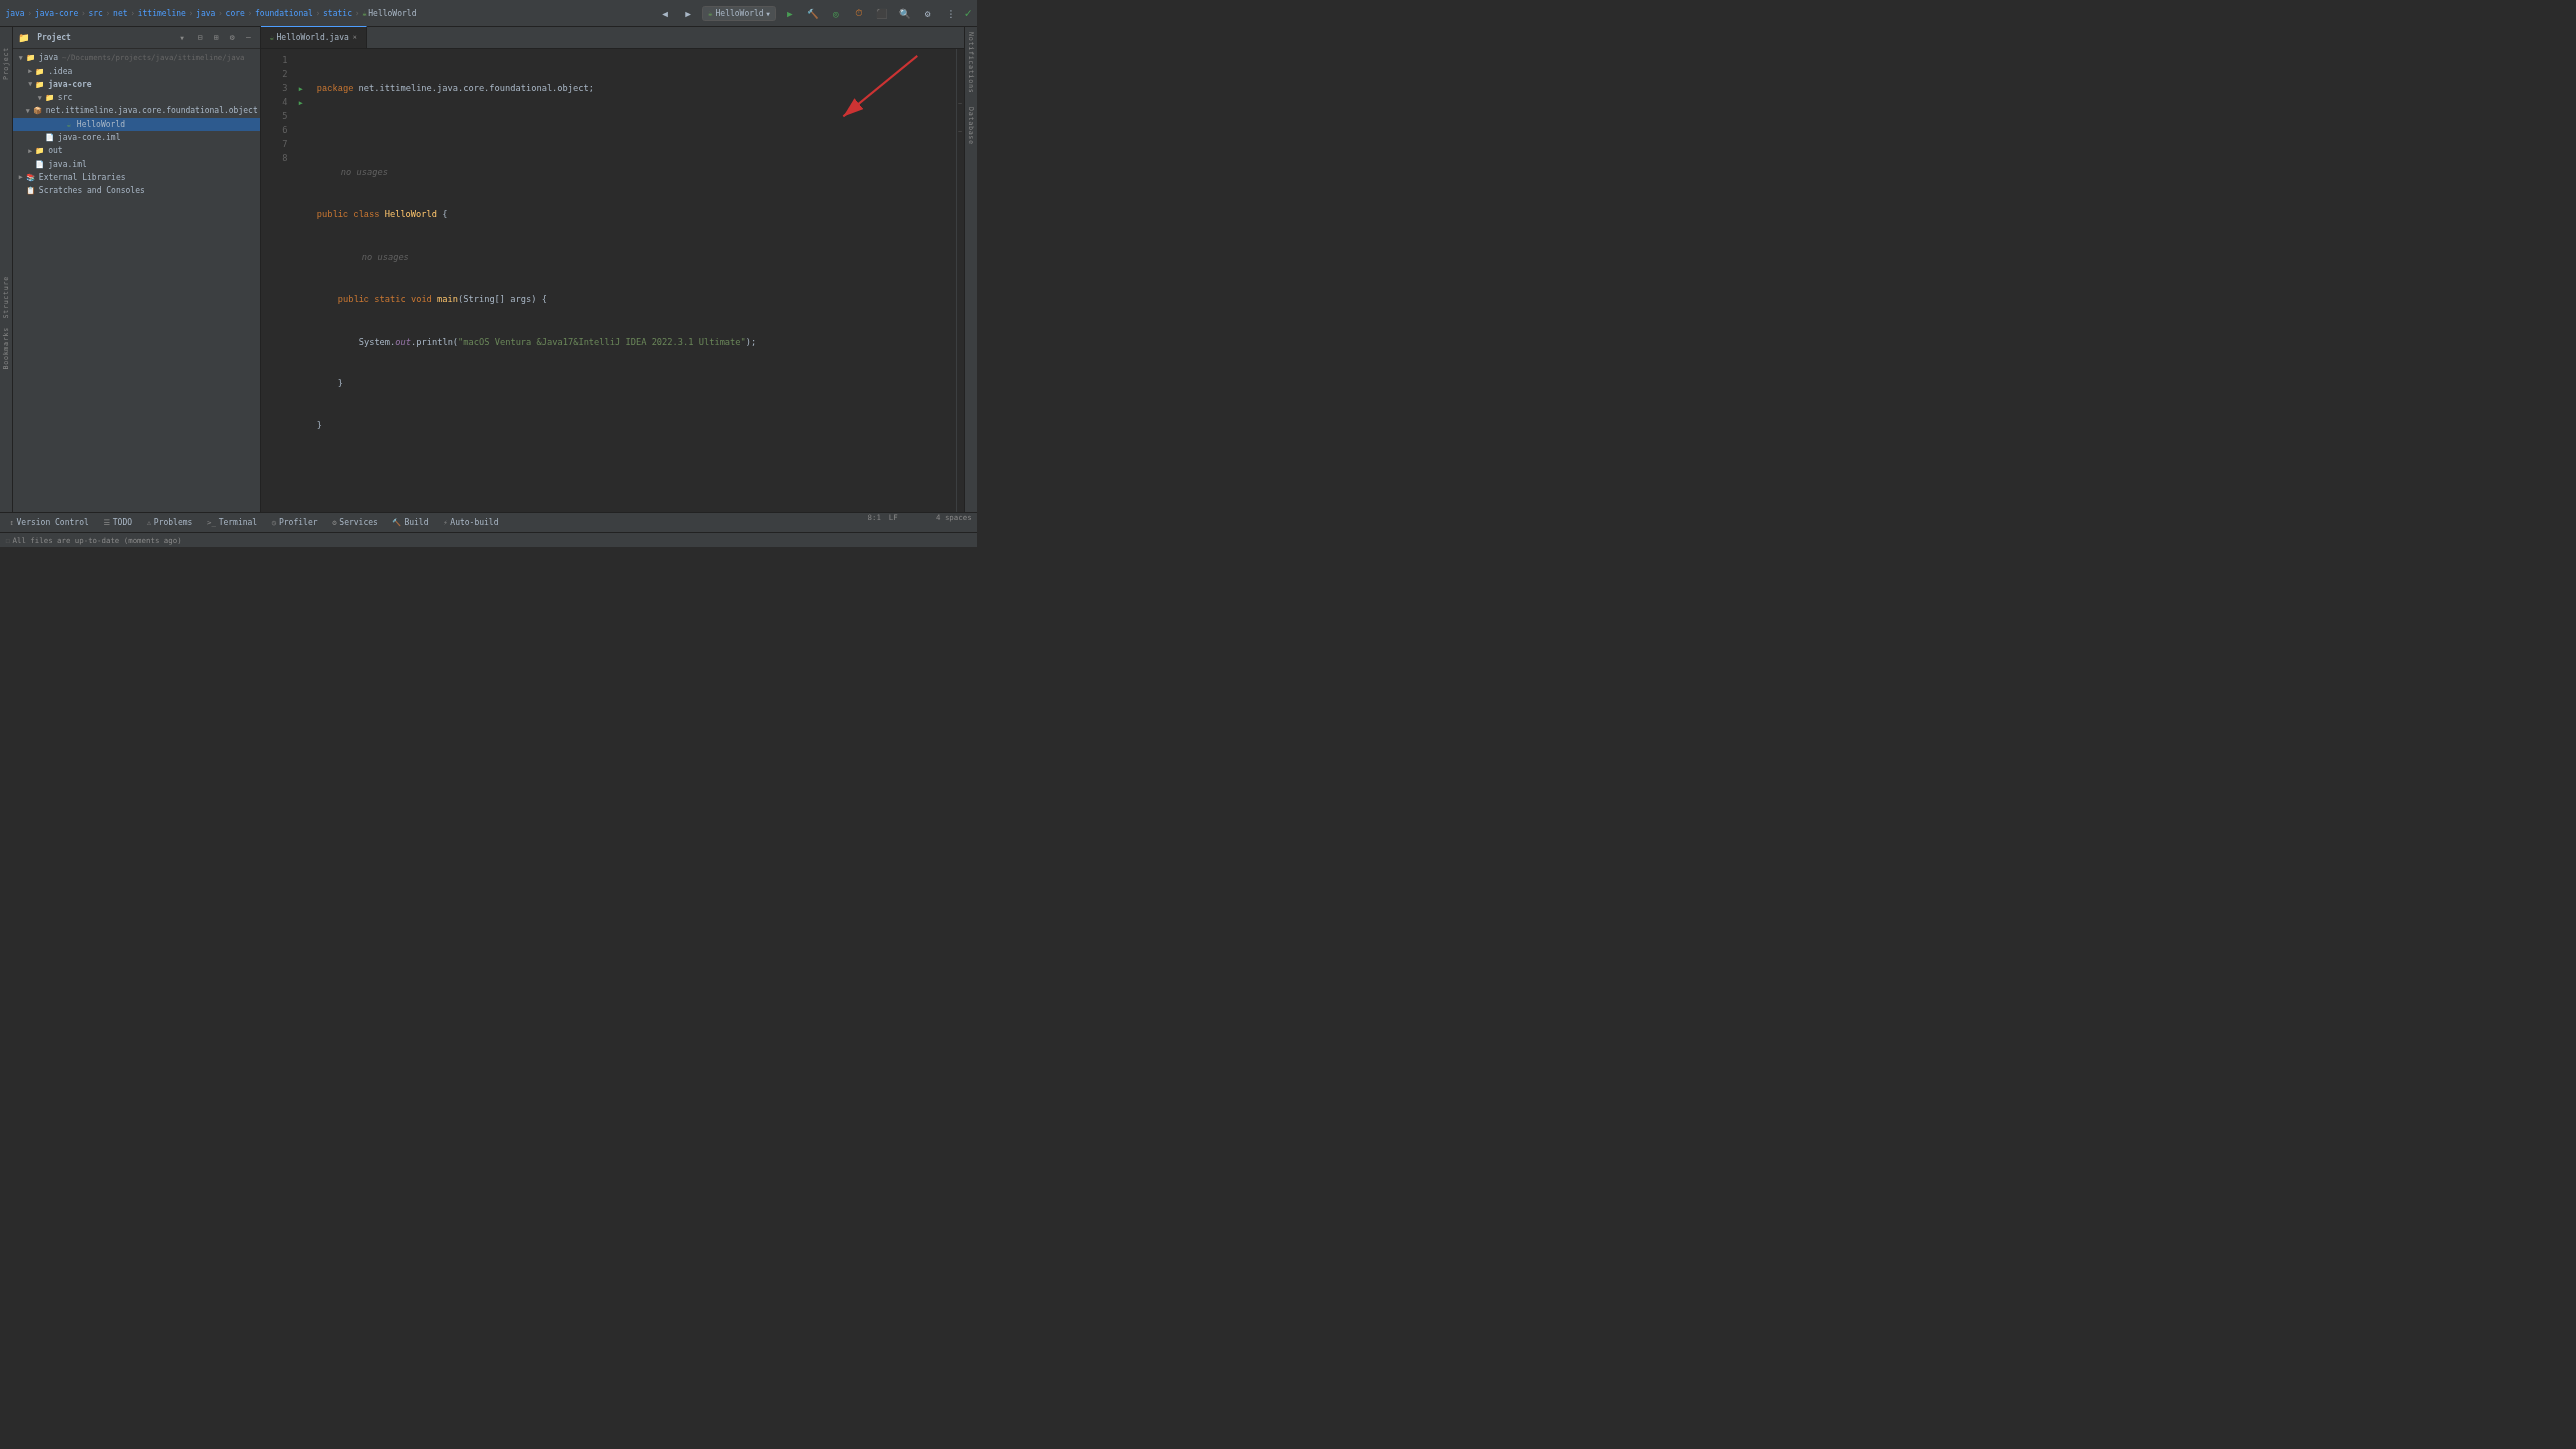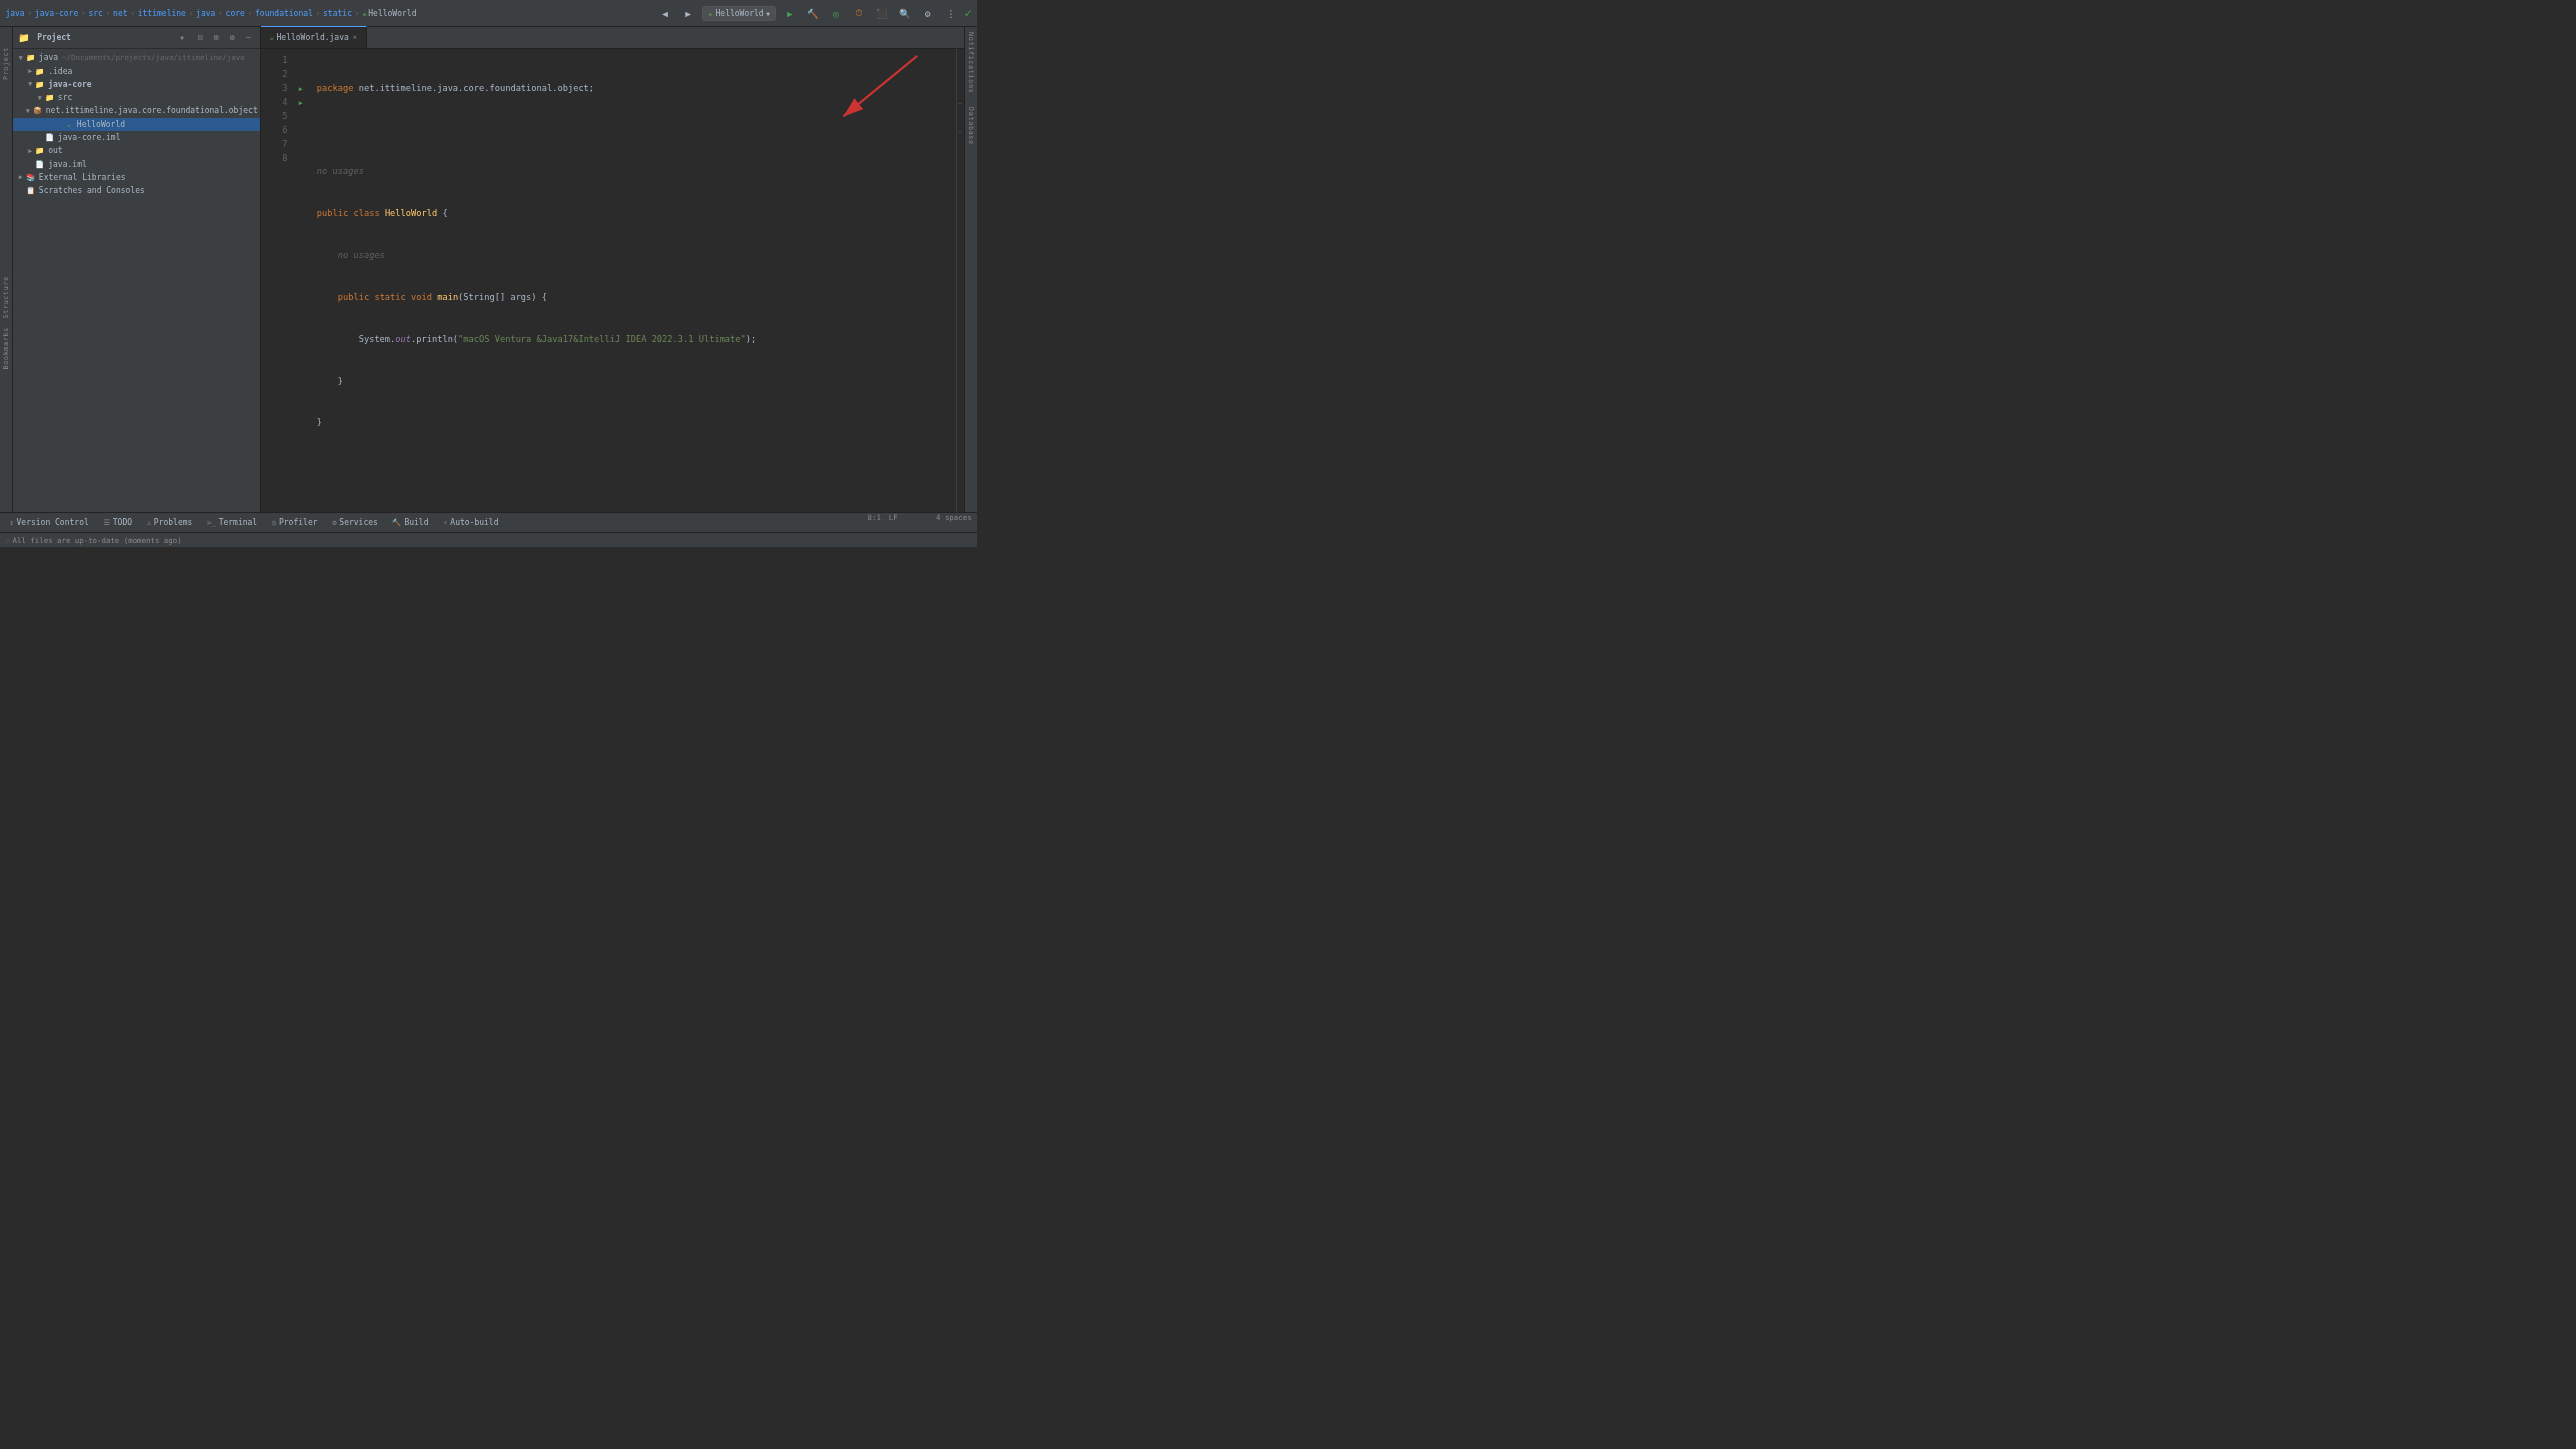--- a/index.html
+++ b/index.html
@@ -202,22 +202,22 @@
       line-height: 1.6;
       overflow: auto;
       white-space: pre;
       color: #a9b7c6;
     }
     .code-line {
       display: block;
       min-height: 14px;
       padding-left: 2.7px;
     }
-    .hint { color: #606060; font-style: italic; }
-    .kw { color: #cc7832; }
+    .hint { color: #606060; font-style: italic; margin-left: 24px; }
+    .kw { color: #cc7832; font-family: Liberation Mono, monospace; }
     .kw-type { color: #cc7832; }
     .classname { color: #ffc66d; }
     .string { color: #6a8759; }
     .pkg { color: #a9b7c6; }
     .method { color: #ffc66d; }
     .field { color: #9876aa; font-style: italic; }
 
     
     #status-bar {
       height: 16px;

